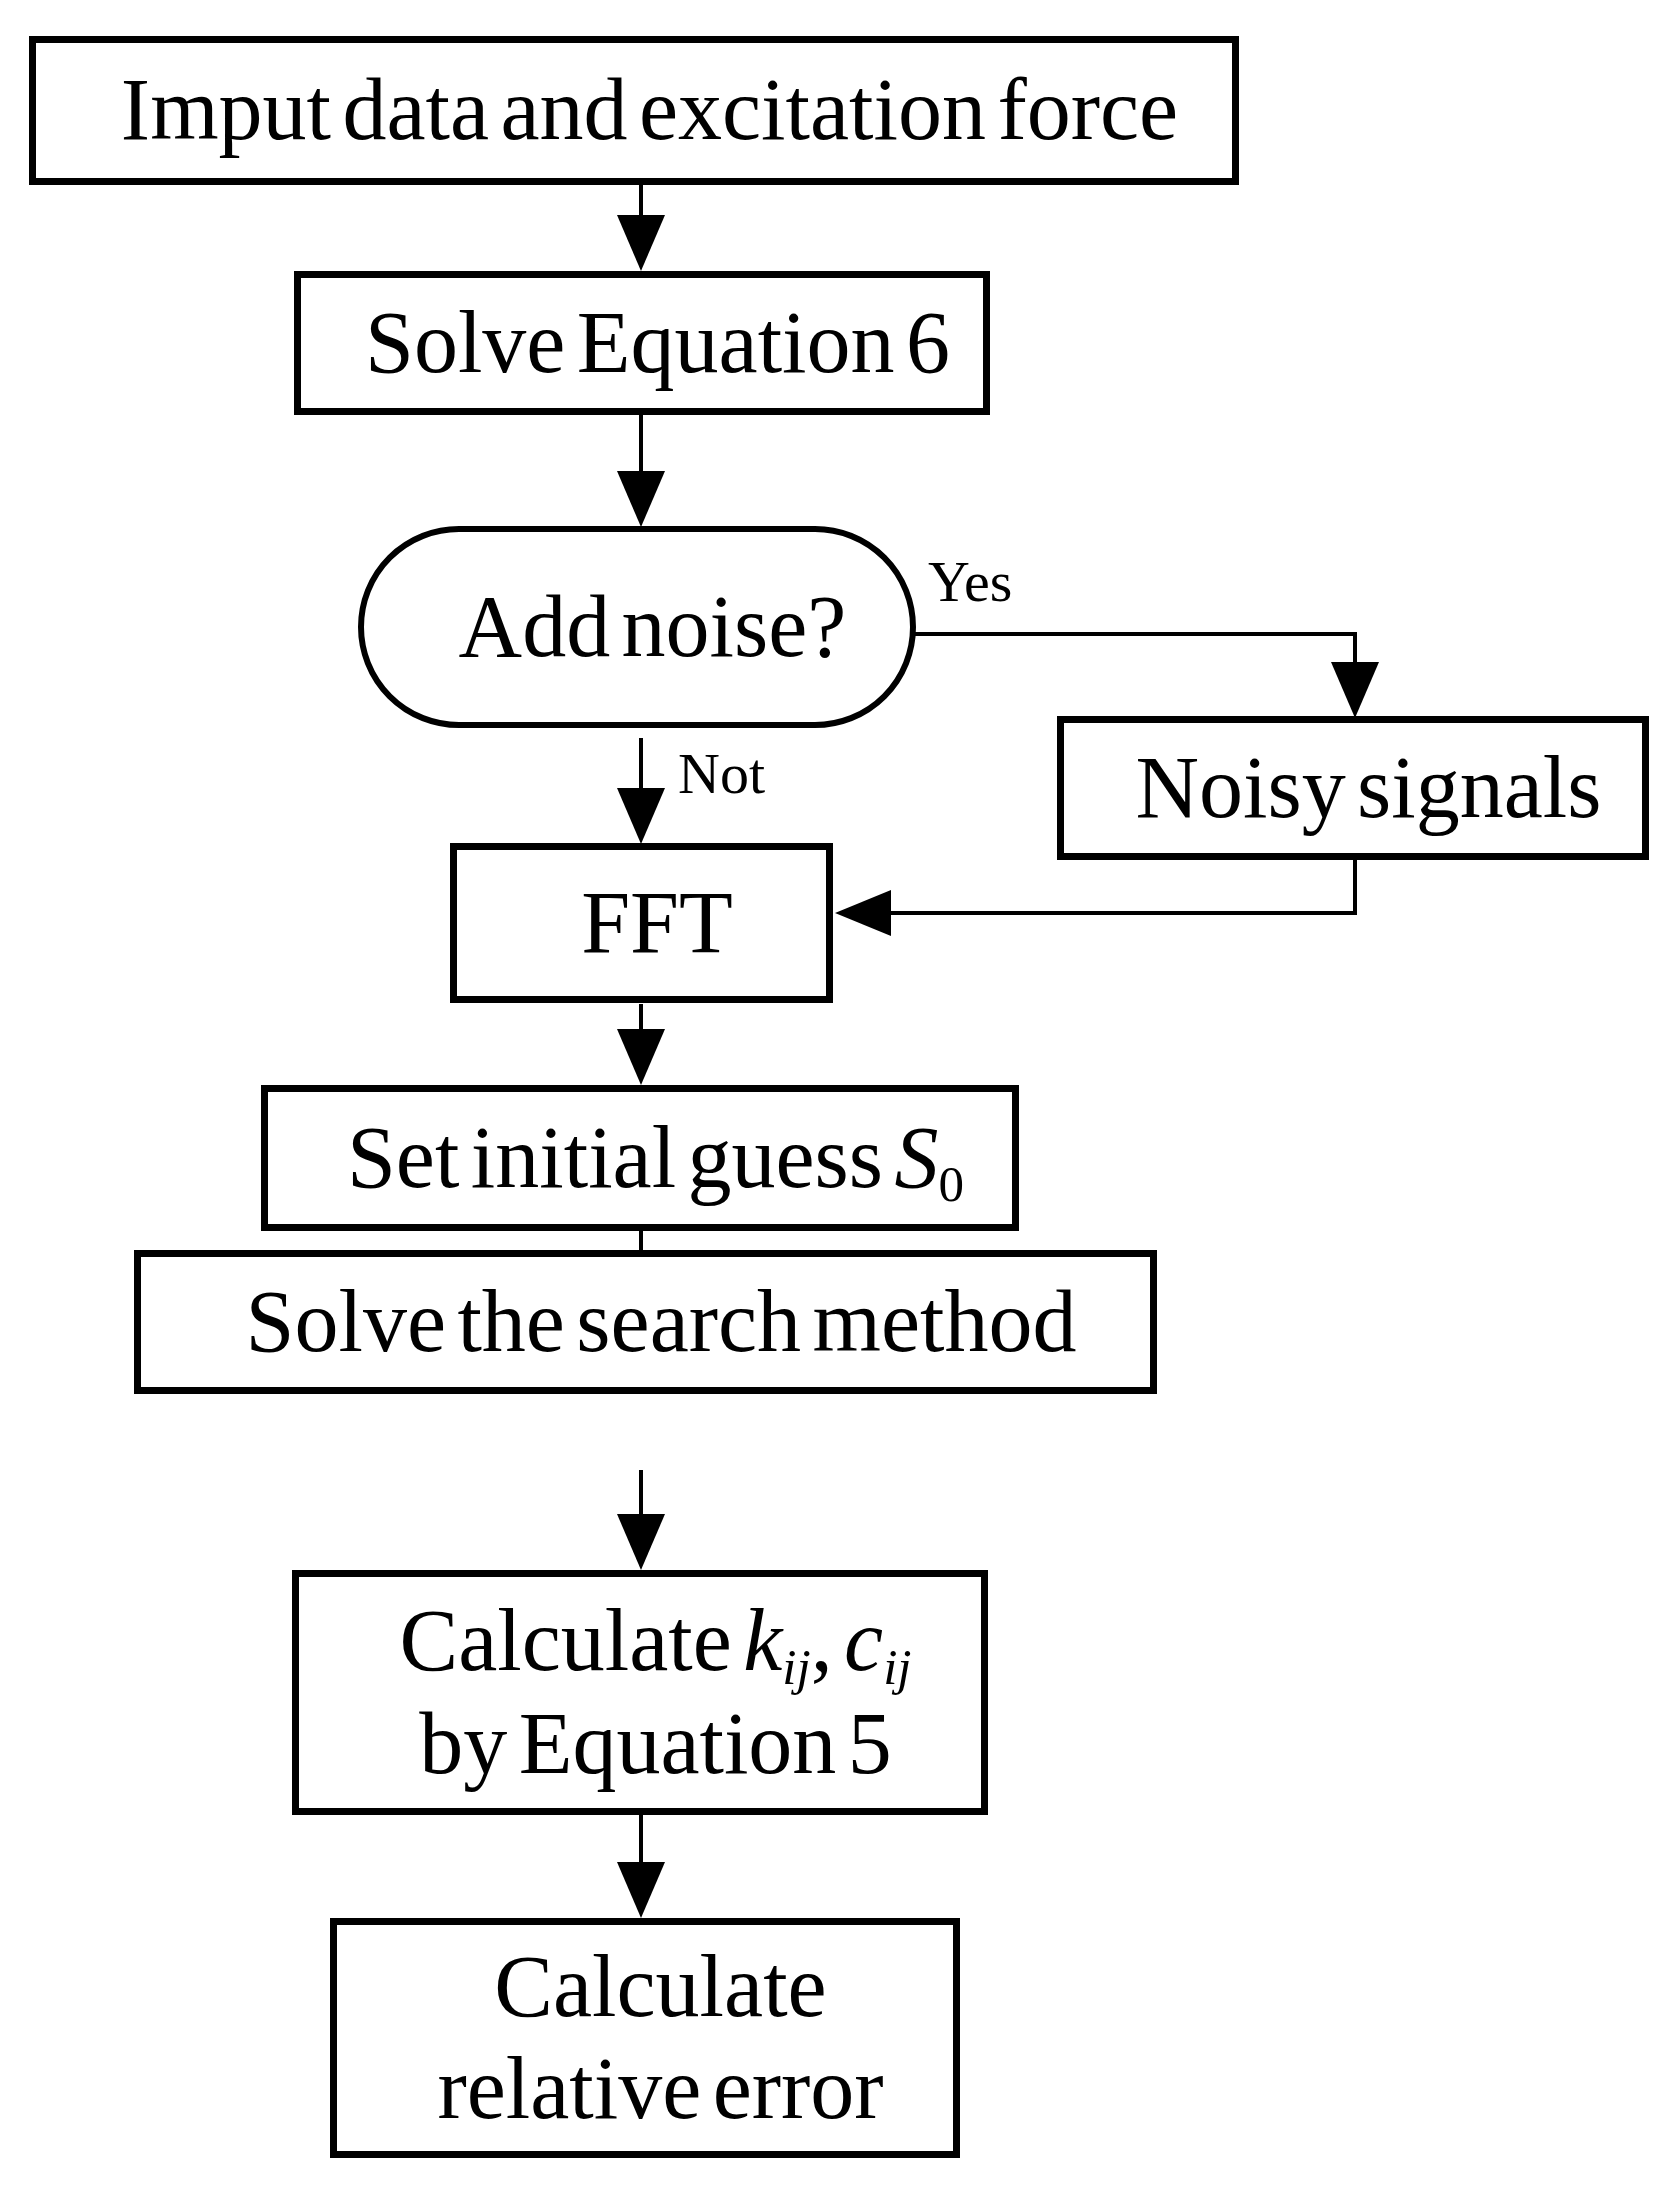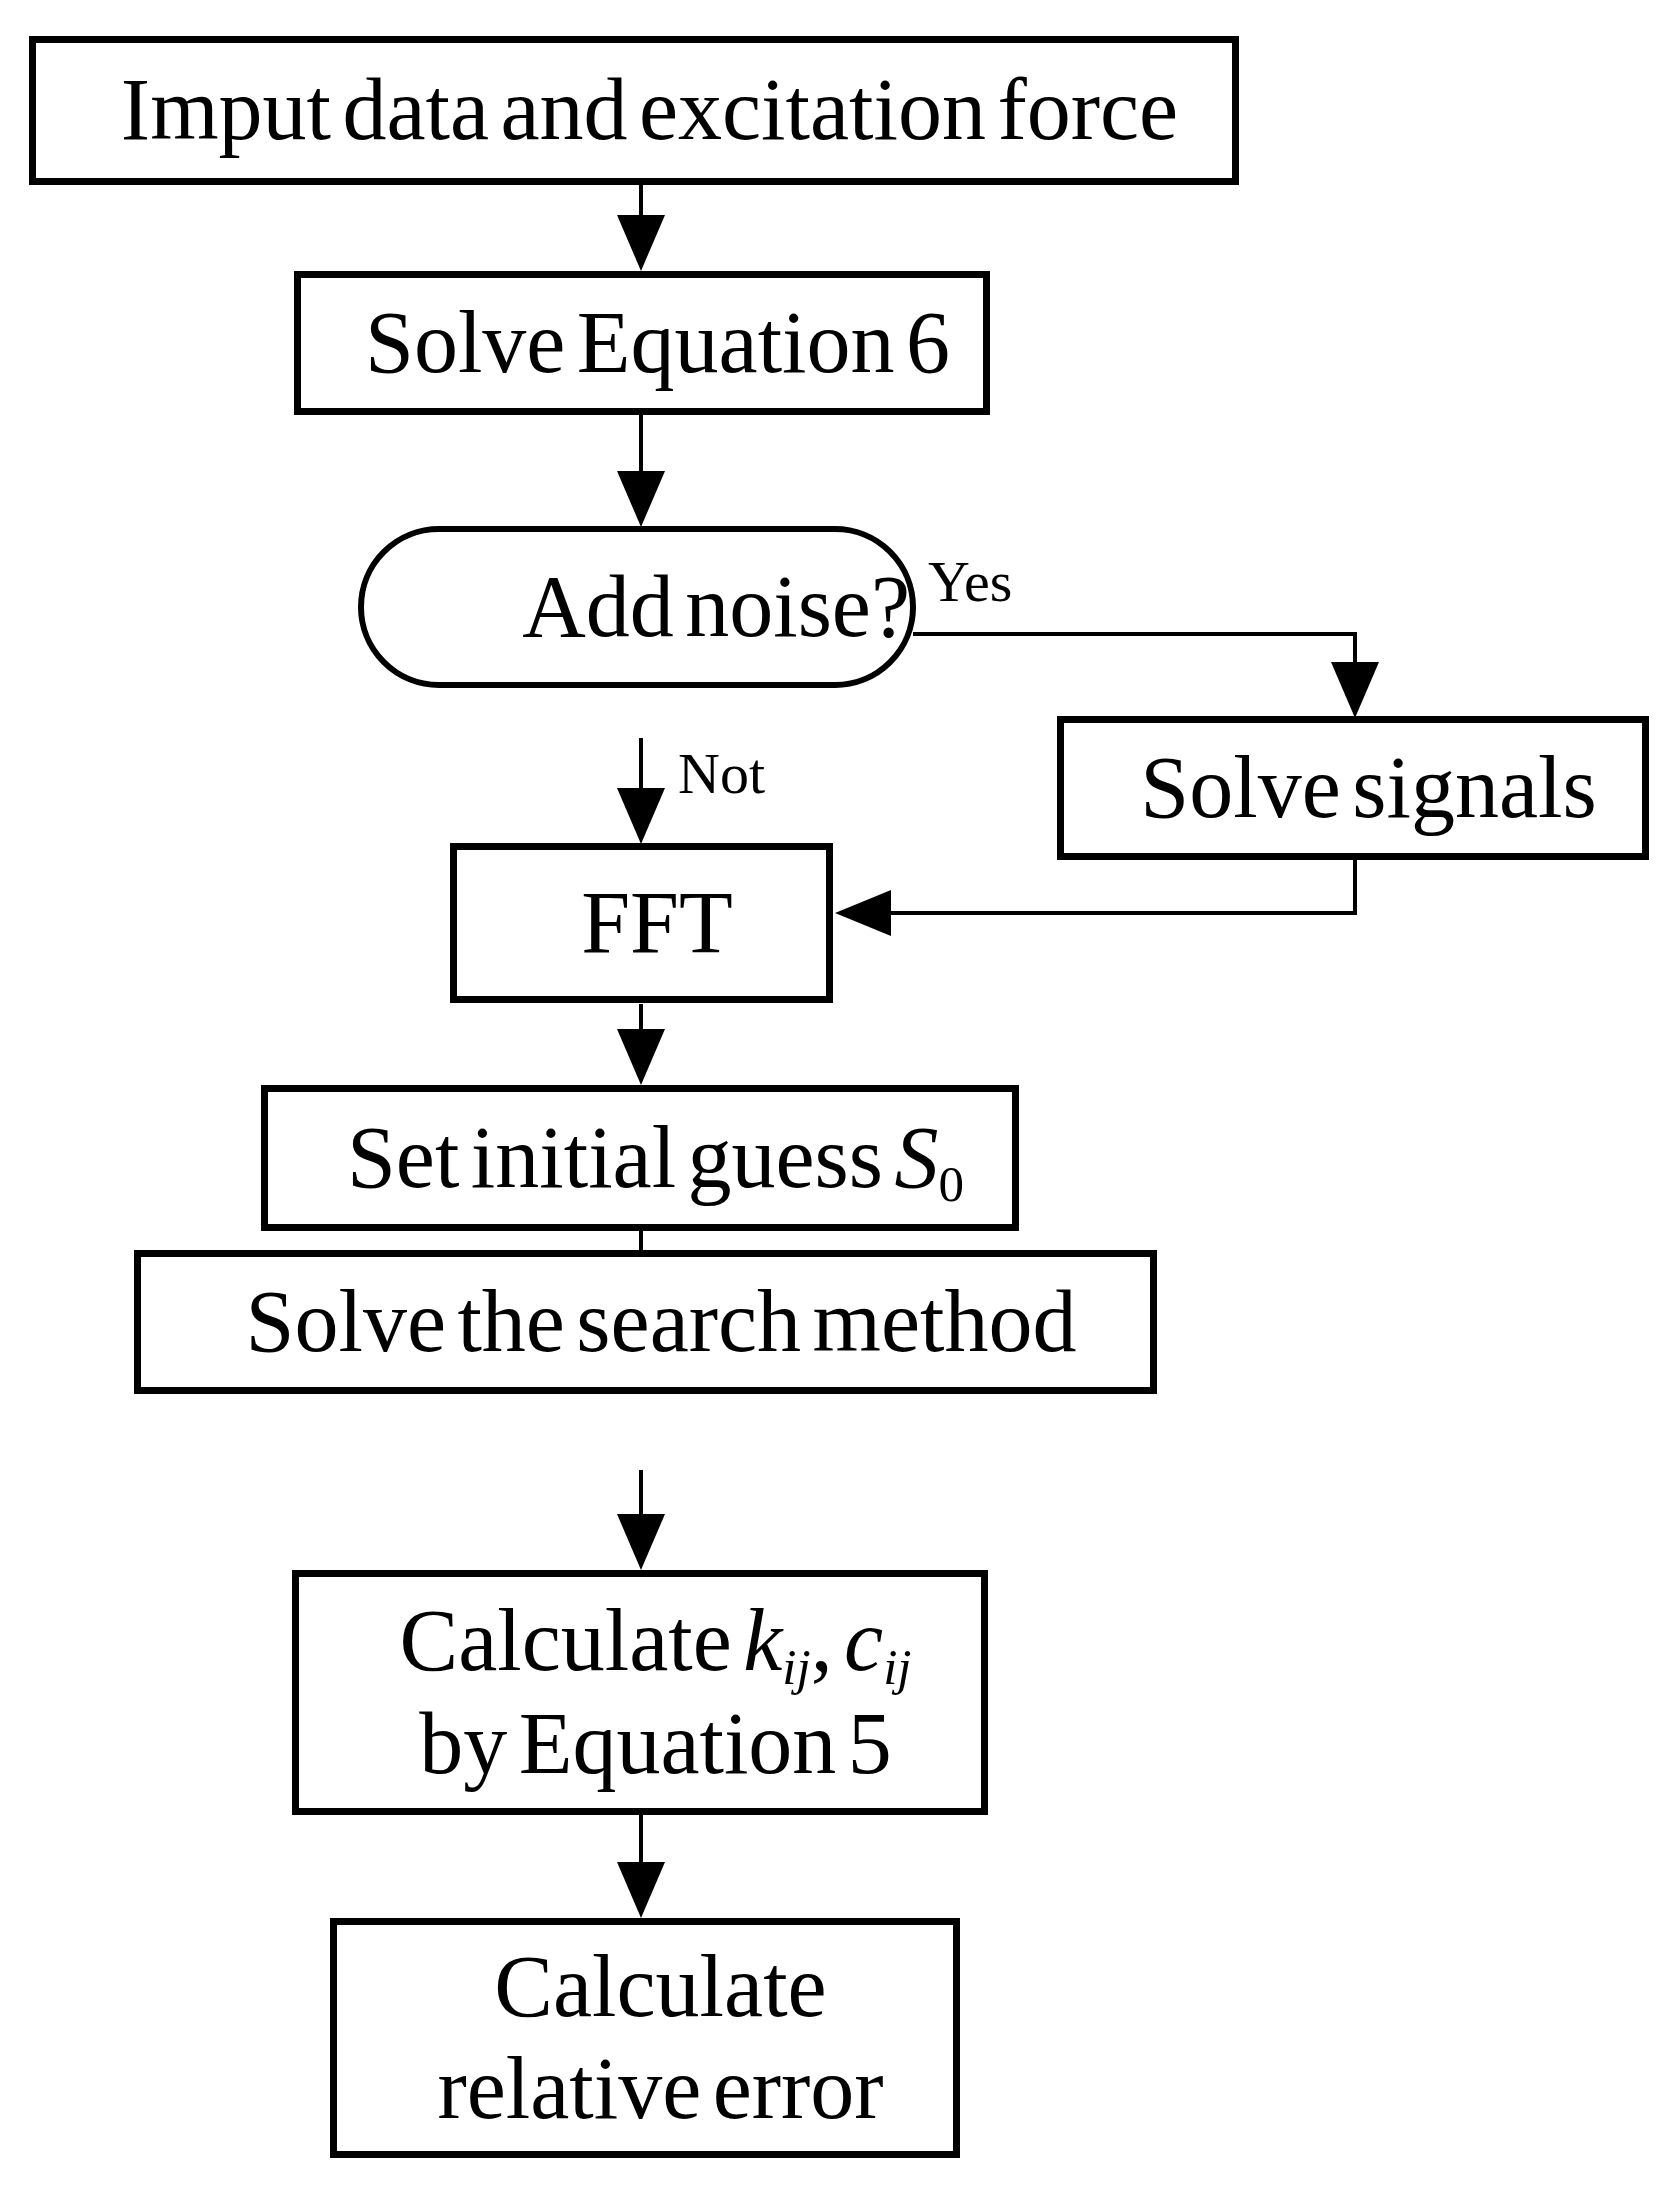--- a/index.html
+++ b/index.html
@@ -86,33 +86,33 @@
   <div class="vline" style="left:639px; top:184px; width:3.8px; height:33px;"></div>
   <div class="arr-down" style="left:617px; top:215px;"></div>
 
   <div class="node" style="left:294px; top:271px; width:696px; height:144px;">
     <span>Solve Equation 6</span>
   </div>
 
   <div class="vline" style="left:639px; top:415px; width:3.8px; height:58px;"></div>
   <div class="arr-down" style="left:617px; top:471px;"></div>
 
-  <div class="node stadium" style="left:358px; top:526px; width:558px; height:162px;justify-content:flex-end;">
+  <div class="node stadium" style="left:358px; top:526px; width:558px; height:202px;">
     <span>Add noise?</span>
   </div>
 
   <div class="edge-label" style="left:928px; top:553px;">
     <span>Yes</span>
   </div>
   <div class="hline" style="left:913px; top:632px; width:444px; height:3.8px;"></div>
   <div class="vline" style="left:1353px; top:632px; width:3.8px; height:36px;"></div>
   <div class="arr-down" style="left:1331px; top:662px;"></div>
 
   <div class="node" style="left:1057px; top:716px; width:592px; height:144px;">
-    <span>Solve signals</span>
+    <span>Noisy signals</span>
   </div>
 
   <div class="edge-label" style="left:678px; top:745px;">
     <span>Not</span>
   </div>
   <div class="vline" style="left:639px; top:738px; width:3.8px; height:52px;"></div>
   <div class="arr-down" style="left:617px; top:788px;"></div>
 
   <div class="node" style="left:450px; top:843px; width:383px; height:160px;">
     <span>FFT</span>

